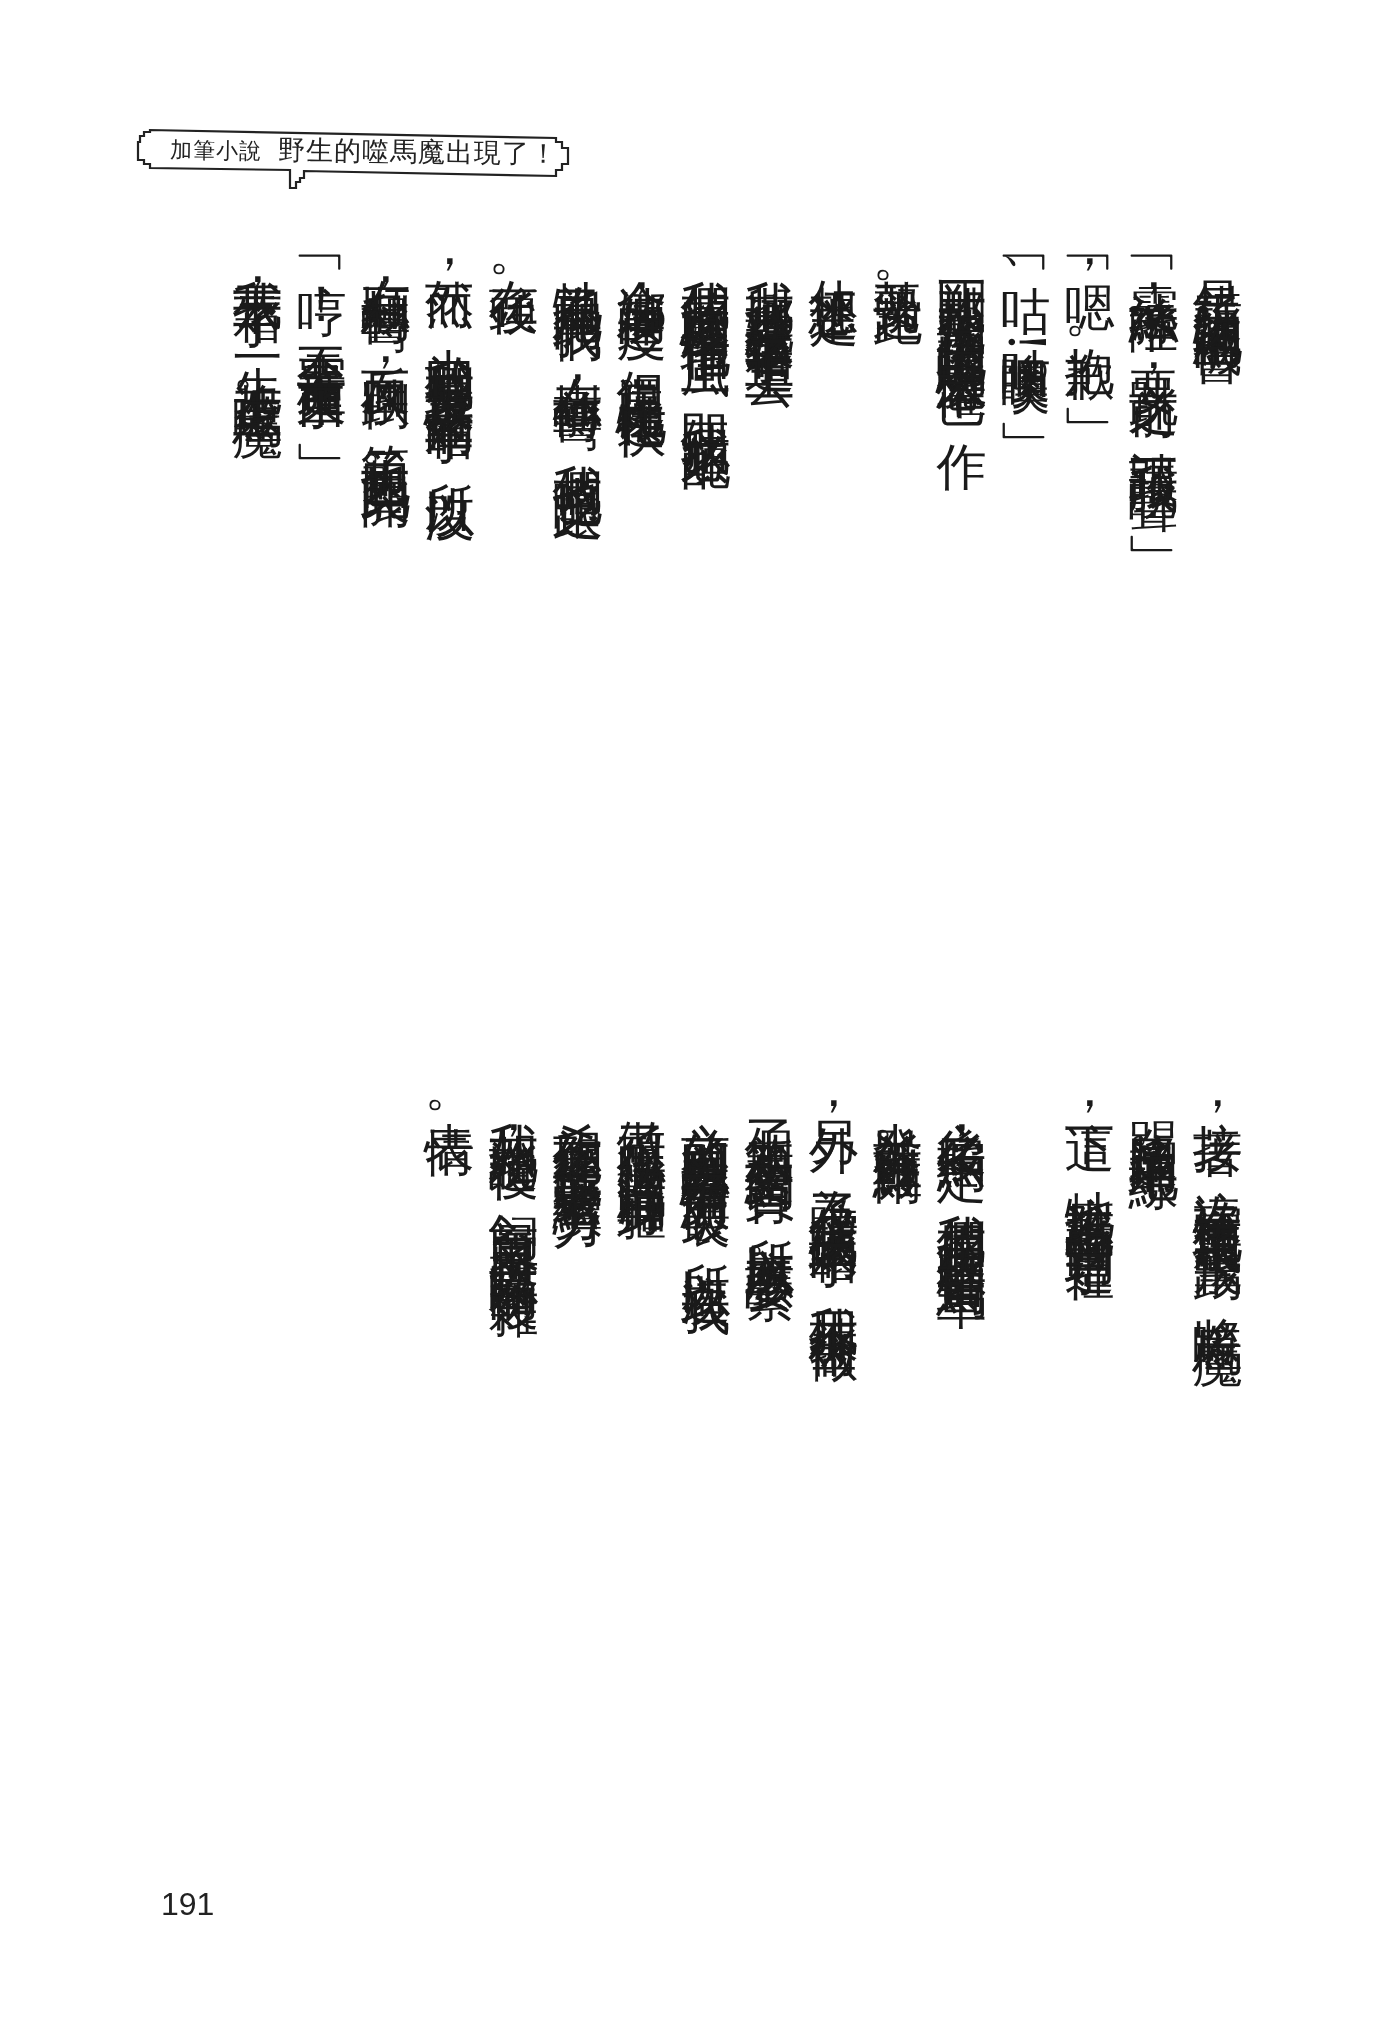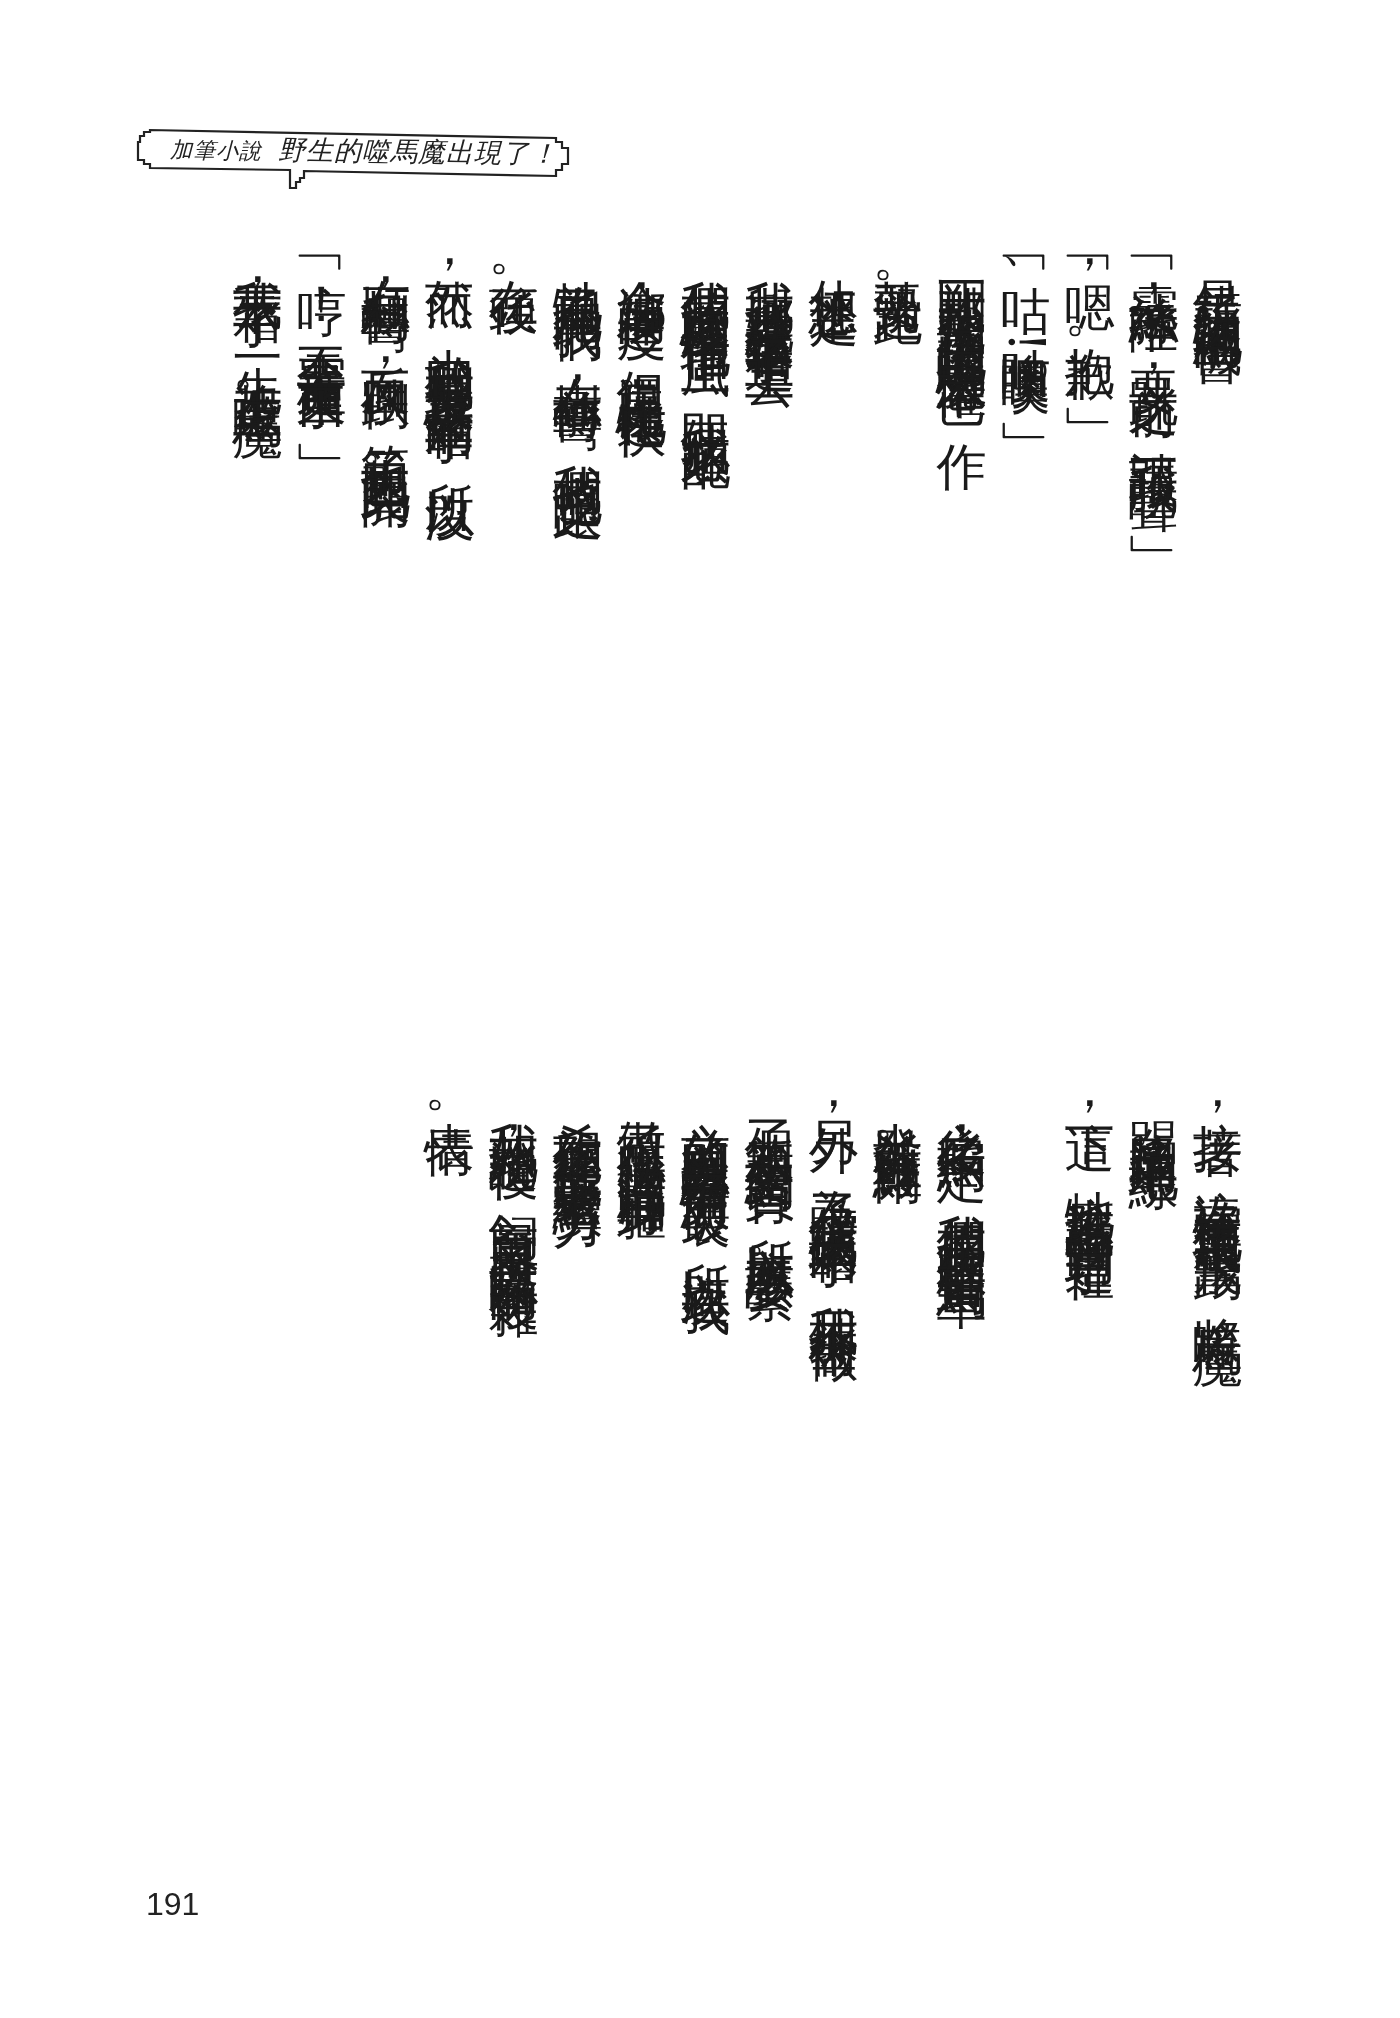--- a/index.html
+++ b/index.html
@@ -1,32 +1,32 @@
 <!DOCTYPE html>
 <html><head>
 <meta charset="utf-8">
 <style>
   html, body { margin: 0; padding: 0; background: #ffffff; }
   body { width: 1400px; height: 2018px; position: relative; overflow: hidden;
          font-family: "DejaVu Serif", "Liberation Serif", serif; color: #1a1a1a; }
 
-  .header-banner { position: absolute; left: 128px; top: 128px; width: 450px; height: 62px; font-style: italic; }
+  .header-banner { position: absolute; left: 128px; top: 128px; width: 450px; height: 62px; }
   .header-banner svg { position: absolute; left: 0; top: 0; }
   .header-label { position: absolute; left: 42px; top: 8px; font-family: "DejaVu Sans", "Liberation Sans", sans-serif;
                   font-size: 22px; letter-spacing: 1px; color: #222; transform: rotate(0.8deg); white-space: nowrap; }
   .header-title { position: absolute; left: 150px; top: 6px; font-family: "DejaVu Sans", "Liberation Sans", sans-serif;
                   font-size: 27px; letter-spacing: 1px; color: #222; transform: rotate(0.8deg); white-space: nowrap; }
 
   .tier { position: absolute; writing-mode: vertical-rl; -webkit-writing-mode: vertical-rl;
           font-size: 50px; line-height: 64px; letter-spacing: 6px; }
   .tier-upper { right: 150px; top: 240px; height: 820px; width: 1110px; }
   .tier-lower { right: 150px; top: 1082px; height: 780px; width: 1110px; }
   .col { display: block; white-space: pre; }
 
-  .page-number { position: absolute; left: 146px; top: 1886px; font-family: "Liberation Sans", "DejaVu Sans", sans-serif;
+  .page-number { position: absolute; left: 161px; top: 1886px; font-family: "Liberation Sans", "DejaVu Sans", sans-serif;
                  font-size: 32px; color: #222; }
 </style>
 </head>
 <body>
 
 <div class="header-banner">
   <svg width="450" height="62" viewBox="0 0 450 62">
     <path d="M12 8 L16 8 L16 4 L22 4 L22 2 L428 10 L428 14 L434 14 L434 20 L440 20 L440 36 L434 36 L434 42 L428 42 L428 48 L176 43 L176 50 L172 50 L172 54 L168 54 L168 60 L162 60 L162 42 L22 40 L22 36 L16 36 L16 32 L10 32 L10 14 L12 14 Z" fill="#fff" stroke="#222" stroke-width="2.2" stroke-linejoin="miter"></path>
   </svg>
   <span class="header-label">加筆小說</span>

